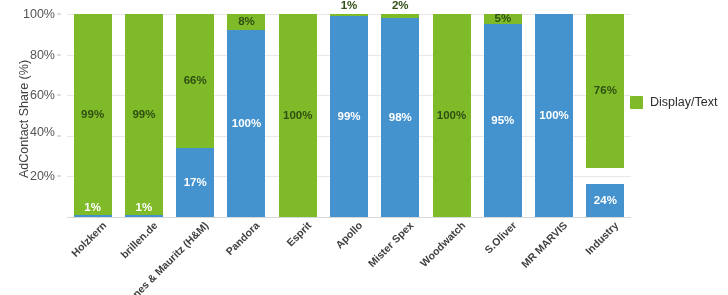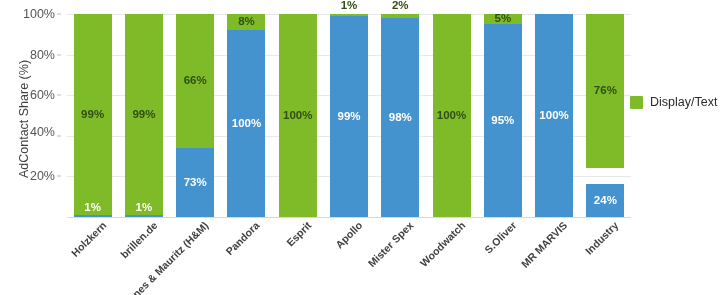--- a/index.html
+++ b/index.html
@@ -130,21 +130,21 @@
         </div>
         <div class="bar-group" style="left: 57.9091px; width: 38px;">
           <div class="seg video" style="bottom: 0px; height: 2.03px;"></div>
           <div class="seg display" style="bottom: 2.03px; height: 200.97px;">
             <span class="seg-label">99%</span>
           </div>
           <span class="seg-label low" style="color: rgb(255, 255, 255); position: absolute; left: 50%; transform: translateX(-50%); bottom: 3.03px;">1%</span>
         </div>
         <div class="bar-group" style="left: 109.182px; width: 38px;">
           <div class="seg video" style="bottom: 0px; height: 69.02px;">
-            <span class="seg-label">73%</span>
+            <span class="seg-label">17%</span>
           </div>
           <div class="seg display" style="bottom: 69.02px; height: 133.98px; justify-content: center;">
             <span class="seg-label">66%</span>
           </div>
         </div>
         <div class="bar-group" style="left: 160.455px; width: 38px;">
           <div class="seg video" style="bottom: 0px; height: 186.76px;">
             <span class="seg-label">100%</span>
           </div>
           <div class="seg display" style="bottom: 186.76px; height: 16.24px;">

